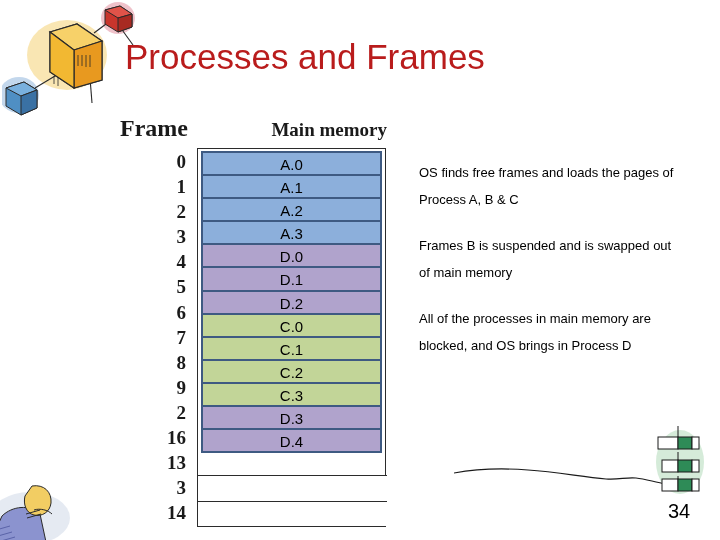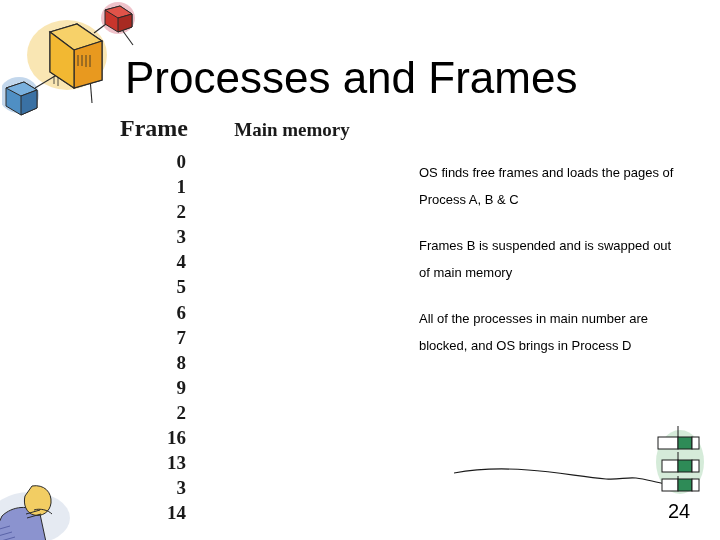--- a/index.html
+++ b/index.html
@@ -47,25 +47,25 @@
     left: 648px;
     top: 424px;
     width: 66px;
     height: 72px;
   }
 
   
   .slide-title {
     position: absolute;
     left: 125px;
-    top: 56px;
+    top: 35px;
     width: 500px;
-    font-size: 44px;
+    font-size: 35px;
     line-height: 44px;
-    color: #000000;
+    color: #b91c1c;
     white-space: nowrap;
     letter-spacing: 0px;
   }
 
   
   .frame-label {
     position: absolute;
     left: 83px;
     top: 118px;
     width: 105px;
@@ -76,21 +76,21 @@
     line-height: 21px;
     color: #1a1a1a;
   }
 
   
   .mem-label {
     position: absolute;
     left: 197px;
     top: 119px;
     width: 190px;
-    text-align: center;
+    text-align: right;
     font-family: "Liberation Serif", serif;
     font-weight: bold;
     font-size: 19px;
     line-height: 21px;
     color: #1a1a1a;
   }
 
   
   .frame-numbers {
     position: absolute;
@@ -244,25 +244,44 @@
       <div class="fnum">7</div>
       <div class="fnum">8</div>
       <div class="fnum">9</div>
       <div class="fnum">2</div>
       <div class="fnum">16</div>
       <div class="fnum">13</div>
       <div class="fnum">3</div>
       <div class="fnum">14</div>
     </div>
 
+  <div class="mem-table">
+    <div class="mem-inner" id="mem-inner">
+        <div class="mem-row blue" style="background: rgb(140, 175, 219);">A.0</div>
+        <div class="mem-row blue" style="background: rgb(140, 175, 219);">A.1</div>
+        <div class="mem-row blue" style="background: rgb(140, 175, 219);">A.2</div>
+        <div class="mem-row blue" style="background: rgb(140, 175, 219);">A.3</div>
+        <div class="mem-row purple" style="background: rgb(176, 163, 204);">D.0</div>
+        <div class="mem-row purple" style="background: rgb(176, 163, 204);">D.1</div>
+        <div class="mem-row purple" style="background: rgb(176, 163, 204);">D.2</div>
+        <div class="mem-row green" style="background: rgb(194, 213, 152);">C.0</div>
+        <div class="mem-row green" style="background: rgb(194, 213, 152);">C.1</div>
+        <div class="mem-row green" style="background: rgb(194, 213, 152);">C.2</div>
+        <div class="mem-row green" style="background: rgb(194, 213, 152);">C.3</div>
+        <div class="mem-row purple" style="background: rgb(176, 163, 204);">D.3</div>
+        <div class="mem-row purple" style="background: rgb(176, 163, 204);">D.4</div>
+      </div>
+    <div class="mem-empty e13"></div>
+    <div class="mem-empty e14"></div>
+  </div>
 
   <div class="notes" id="notes">
       <p class="note-para">OS finds free frames and loads the pages of Process A, B &amp; C</p>
       <p class="note-para">Frames B is suspended and is swapped out of main memory</p>
-      <p class="note-para">All of the processes in main number are blocked, and OS brings in Process D</p>
+      <p class="note-para">All of the processes in main memory are blocked, and OS brings in Process D</p>
     </div>
 
   <div class="squiggle">
     <svg width="215" height="22" viewBox="0 0 215 22" xmlns="http://www.w3.org/2000/svg">
       <path d="M0 7 C 22 3, 48 2, 74 4 C 104 6, 128 11, 152 13 C 165 14, 172 11, 182 12 C 192 13, 200 16, 212 18" stroke="#1a1a1a" stroke-width="1.2" fill="none"></path>
     </svg>
   </div>
 
   <div class="clip-bottomleft">
     <svg width="85" height="72" viewBox="0 0 85 72" xmlns="http://www.w3.org/2000/svg">
@@ -291,15 +310,15 @@
         <rect x="44" y="36" width="7" height="12" fill="#ffffff"></rect>
       </g>
       <g stroke="#1a1a1a" stroke-width="1">
         <rect x="14" y="55" width="16" height="12" fill="#ffffff"></rect>
         <rect x="30" y="55" width="14" height="12" fill="#2e8b57"></rect>
         <rect x="44" y="55" width="7" height="12" fill="#ffffff"></rect>
       </g>
     </svg>
   </div>
 
-  <div class="page-num">24</div>
+  <div class="page-num">34</div>
 
 </div>
 
 </body></html>

